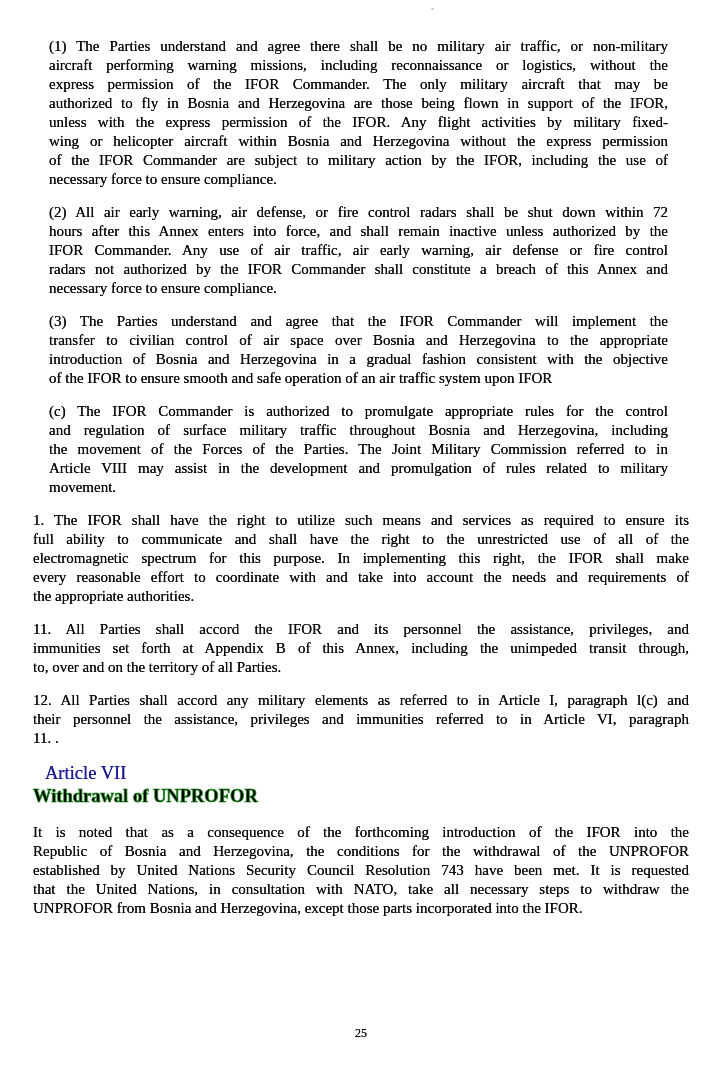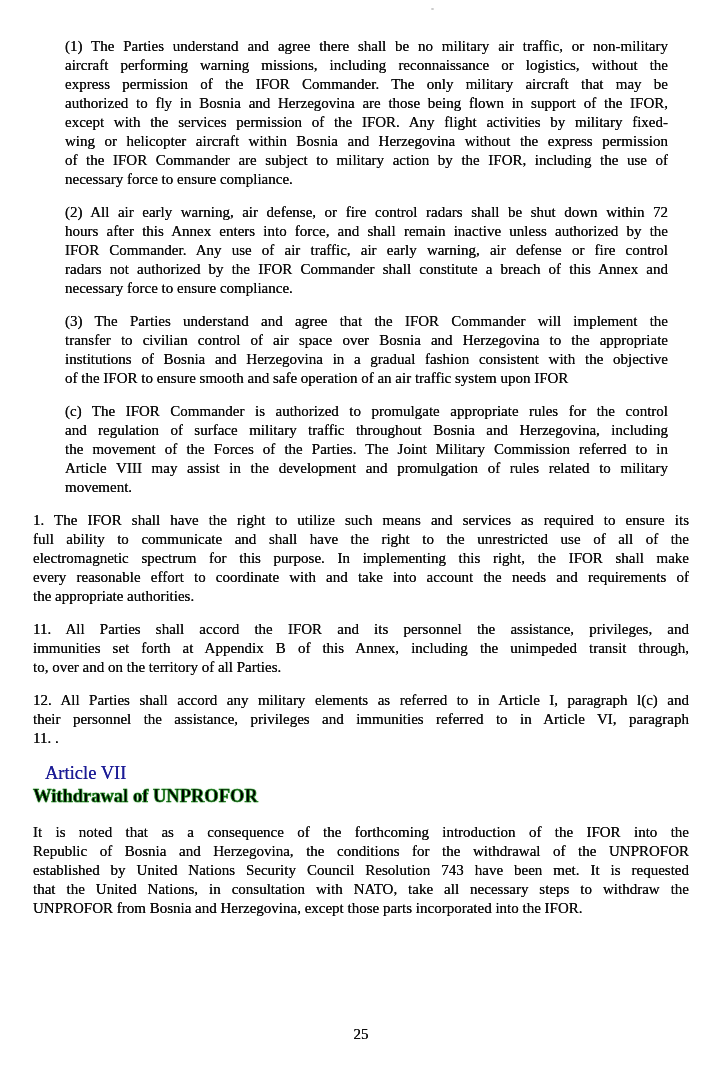--- a/index.html
+++ b/index.html
@@ -19,21 +19,21 @@
     margin: 0 0 14px 0;
     text-shadow: 0 0 0.5px currentColor; 
   }
   .para .line {
     height: 19px;
     overflow: hidden;
     text-align: justify;
     text-align-last: justify;
   }
   .para .line:last-child { text-align-last: left; }
-  .indented { margin-left: 32px; margin-right: 21px; }
+  .indented { margin-left: 16px; margin-right: 21px; }
   .article-heading {
     font-size: 18.5px;
     line-height: 23px;
     font-weight: normal;
     color: var(--article-heading, #1c1c96);
     margin: 7px 0 0 12px;
     text-shadow: 0 0 0.5px currentColor;
   }
   .section-heading {
     font-size: 18.5px;
@@ -43,21 +43,21 @@
     -webkit-text-stroke: 0.7px var(--section-heading-fringe, #1f8c1f);
     text-shadow: 0 0 1.5px rgba(34, 150, 34, 0.65);
     margin: 0 0 15px 0;
   }
   .page-number {
     position: absolute;
     top: 1026px;
     left: 0;
     width: 100%;
     text-align: center;
-    font-size: 15px;
+    font-size: 12px;
     text-shadow: 0 0 0.5px currentColor;
   }
   .speck {
     position: absolute;
     left: 431px;
     top: 8px;
     width: 3px;
     height: 2px;
     background: #c9c9c9;
     border-radius: 50%;
@@ -68,36 +68,36 @@
 
 <div class="page">
   <div class="speck"></div>
 
   <div class="content">
     <div class="para indented">
         <div class="line">(1) The Parties understand and agree there shall be no military air traffic, or non-military</div>
         <div class="line">aircraft performing warning missions, including reconnaissance or logistics, without the</div>
         <div class="line">express permission of the IFOR Commander. The only military aircraft that may be</div>
         <div class="line">authorized to fly in Bosnia and Herzegovina are those being flown in support of the IFOR,</div>
-        <div class="line">except with the services permission of the IFOR. Any flight activities by military fixed-</div>
+        <div class="line">unless with the express permission of the IFOR. Any flight activities by military fixed-</div>
         <div class="line">wing or helicopter aircraft within Bosnia and Herzegovina without the express permission</div>
         <div class="line">of the IFOR Commander are subject to military action by the IFOR, including the use of</div>
         <div class="line">necessary force to ensure compliance.</div>
       </div>
     <div class="para indented">
         <div class="line">(2) All air early warning, air defense, or fire control radars shall be shut down within 72</div>
         <div class="line">hours after this Annex enters into force, and shall remain inactive unless authorized by the</div>
         <div class="line">IFOR Commander. Any use of air traffic, air early warning, air defense or fire control</div>
         <div class="line">radars not authorized by the IFOR Commander shall constitute a breach of this Annex and</div>
         <div class="line">necessary force to ensure compliance.</div>
       </div>
     <div class="para indented">
         <div class="line">(3) The Parties understand and agree that the IFOR Commander will implement the</div>
         <div class="line">transfer to civilian control of air space over Bosnia and Herzegovina to the appropriate</div>
-        <div class="line">institutions of Bosnia and Herzegovina in a gradual fashion consistent with the objective</div>
+        <div class="line">introduction of Bosnia and Herzegovina in a gradual fashion consistent with the objective</div>
         <div class="line">of the IFOR to ensure smooth and safe operation of an air traffic system upon IFOR</div>
       </div>
     <div class="para indented">
         <div class="line">(c) The IFOR Commander is authorized to promulgate appropriate rules for the control</div>
         <div class="line">and regulation of surface military traffic throughout Bosnia and Herzegovina, including</div>
         <div class="line">the movement of the Forces of the Parties. The Joint Military Commission referred to in</div>
         <div class="line">Article VIII may assist in the development and promulgation of rules related to military</div>
         <div class="line">movement.</div>
       </div>
 

